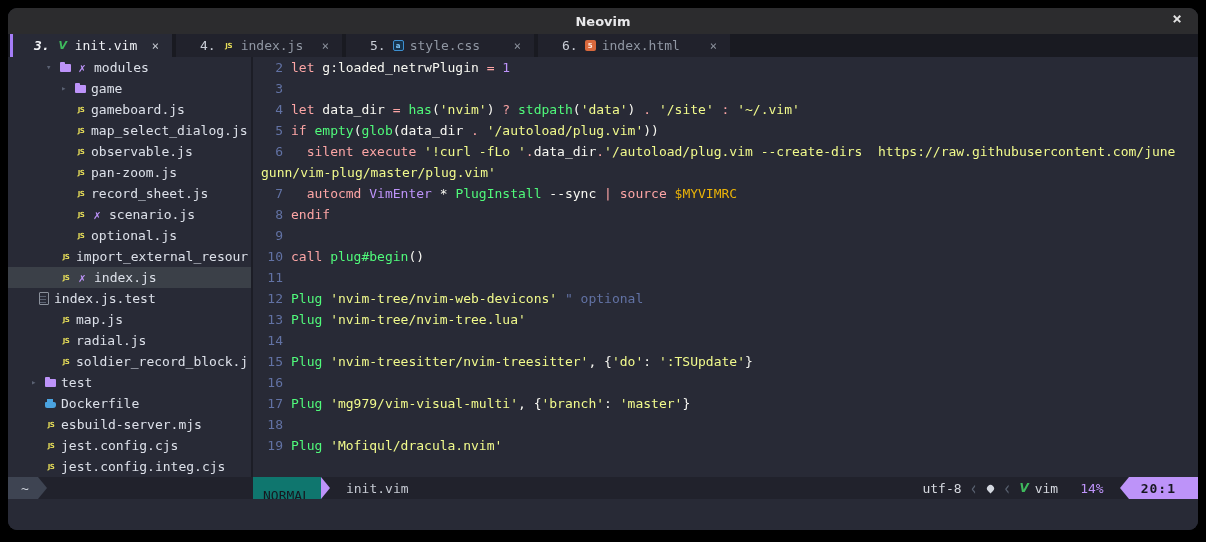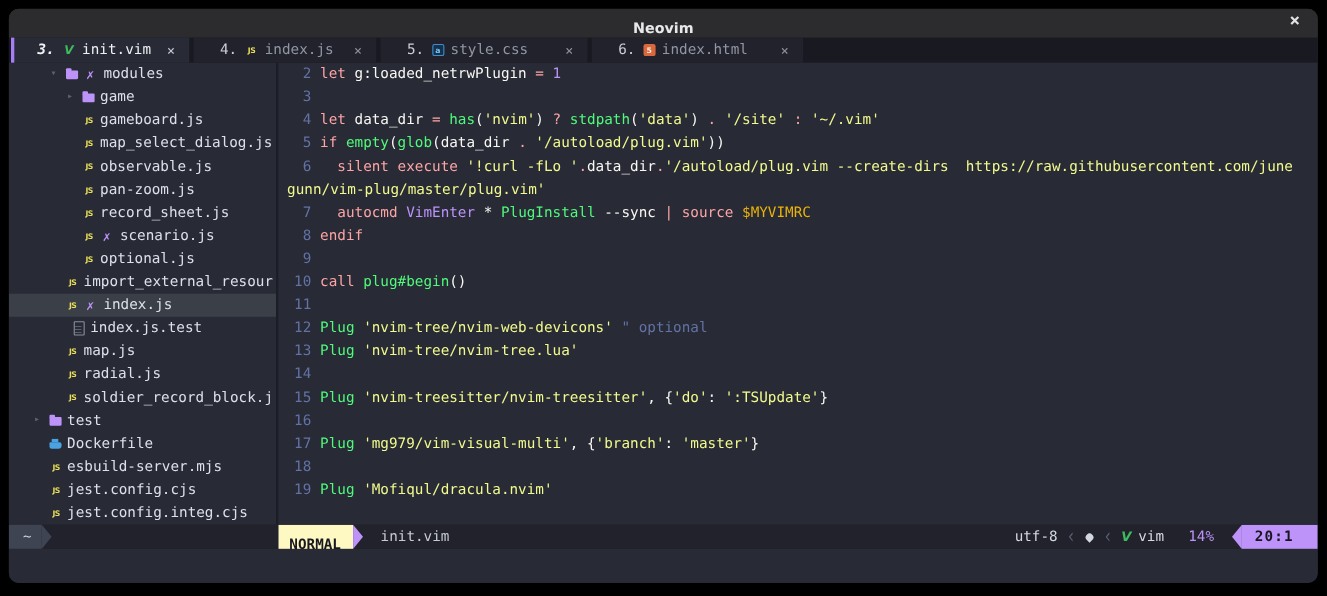--- a/index.html
+++ b/index.html
@@ -1,21 +1,21 @@
 <!DOCTYPE html>
 <html><head>
 <meta charset="utf-8">
 <style>
   html,body{margin:0;padding:0;background:#000;width:1206px;height:542px;overflow:hidden}
   *{box-sizing:border-box}
   .stage{position:relative;width:1206px;height:542px;background:#000;font-family:"DejaVu Sans Mono",monospace}
   .window{position:absolute;left:8px;top:8px;width:1190px;height:522px;border-radius:9px;overflow:hidden;
           background:#282a36;display:flex;flex-direction:column}
   
-  .titlebar{height:26px;flex:none;background:#2c2c2e;display:flex;align-items:flex-end;justify-content:center;position:relative}
+  .titlebar{height:26px;flex:none;background:#2c2c2e;display:flex;align-items:center;justify-content:center;position:relative}
   .title{color:#e8e8ea;font-family:"DejaVu Sans",sans-serif;font-weight:bold;font-size:13px}
   .close{position:absolute;right:16px;top:1px;color:#e3e3e3;font-size:16px;font-weight:bold;cursor:default}
   
   .tabbar{height:23px;flex:none;background:#191a21;display:flex;align-items:stretch;padding-left:2px}
   .tab{display:flex;align-items:center;height:23px;padding:0 13px 0 24px;background:#21222c;margin-right:4px;font-size:13px}
   .tab:nth-child(1){width:162px;background:#282a36;border-left:3px solid #a57df7;padding-left:21px}
   .tab:nth-child(2){width:166px}
   .tab:nth-child(3){width:188px}
   .tab:nth-child(4){width:192px}
   .tnum{margin-right:7px;color:#c9cdd6}
@@ -55,21 +55,21 @@
   .erow.wrap{}
   .sy-k{color:#fca5a5}.sy-f{color:#f8f8f2}.sy-s{color:#f1fa8c}.sy-g{color:#50fa7b}
   .sy-gi{color:#eab308;}.sy-p{color:#bd93f9}.sy-c{color:#6272a4}
   .cursor{display:inline-block;width:8px;height:17px;background:#edf0f6;vertical-align:-3px;border-radius:1px}
   
   .statusline{height:22px;flex:none;display:flex;background:#21222c;font-size:13px;align-items:stretch}
   .tree-status{width:245px;flex:none;display:flex;align-items:stretch;background:#21222c}
   .tseg{background:#3e4452;color:#ccd1da;padding:0 9px 0 13px;display:flex;align-items:center}
   .tseg-arrow{width:0;height:0;border-left:9px solid #3e4452;border-top:11px solid transparent;border-bottom:11px solid transparent}
   .ed-status{flex:1;display:flex;align-items:center;background:#21222c;overflow:hidden}
-  .mode-seg{background:#fef9c3;color:#16171f;font-weight:bold;padding:15px 11px 0 10px;display:flex;align-items:center;height:100%}
+  .mode-seg{background:#0f766e;color:#16171f;font-weight:normal;padding:15px 11px 0 10px;display:flex;align-items:center;height:100%}
   .mode-arrow{width:0;height:0;border-left:9px solid #bd93f9;border-top:11px solid transparent;border-bottom:11px solid transparent}
   .fname{margin-left:16px;color:#c6cad3}
   .spacer{flex:1}
   .enc{color:#d5d8df}
   .sls{display:inline-block;margin:0 8px;color:#596170;transform:scaleY(1.35);font-size:14px}
   .os-icon{display:inline-block;width:7px;height:7px;background:#d3d7df;border-radius:0 50% 50% 50%;transform:rotate(225deg);margin:0 1px}
   .vic{color:#3fba5d;font-weight:bold;font-style:italic;margin-right:6px;font-family:"DejaVu Sans",sans-serif;font-size:12px}
   .ftype{color:#d5d8df}
   .pct{margin-left:22px;color:#bd93f9}
   .pos-arrow{width:0;height:0;border-right:9px solid #bd93f9;border-top:11px solid transparent;border-bottom:11px solid transparent;margin-left:16px}
@@ -168,21 +168,21 @@
             <span class="chev"></span>
             <span class="ticon icon-js">JS</span>
             <span class="tlab">import_external_resour</span>
           </div>
           <div class="trow sel" style="padding-left: 38px;">
             <span class="chev"></span>
             <span class="ticon icon-js">JS</span>
             <span class="tmark">✗</span>
             <span class="tlab">index.js</span>
           </div>
-          <div class="trow" style="padding-left: 44px;">
+          <div class="trow" style="padding-left: 16px;">
             <span class="chev"></span>
             <span class="ticon icon-doc"></span>
             <span class="tlab">index.js.test</span>
           </div>
           <div class="trow" style="padding-left: 38px;">
             <span class="chev"></span>
             <span class="ticon icon-js">JS</span>
             <span class="tlab">map.js</span>
           </div>
           <div class="trow" style="padding-left: 38px;">

